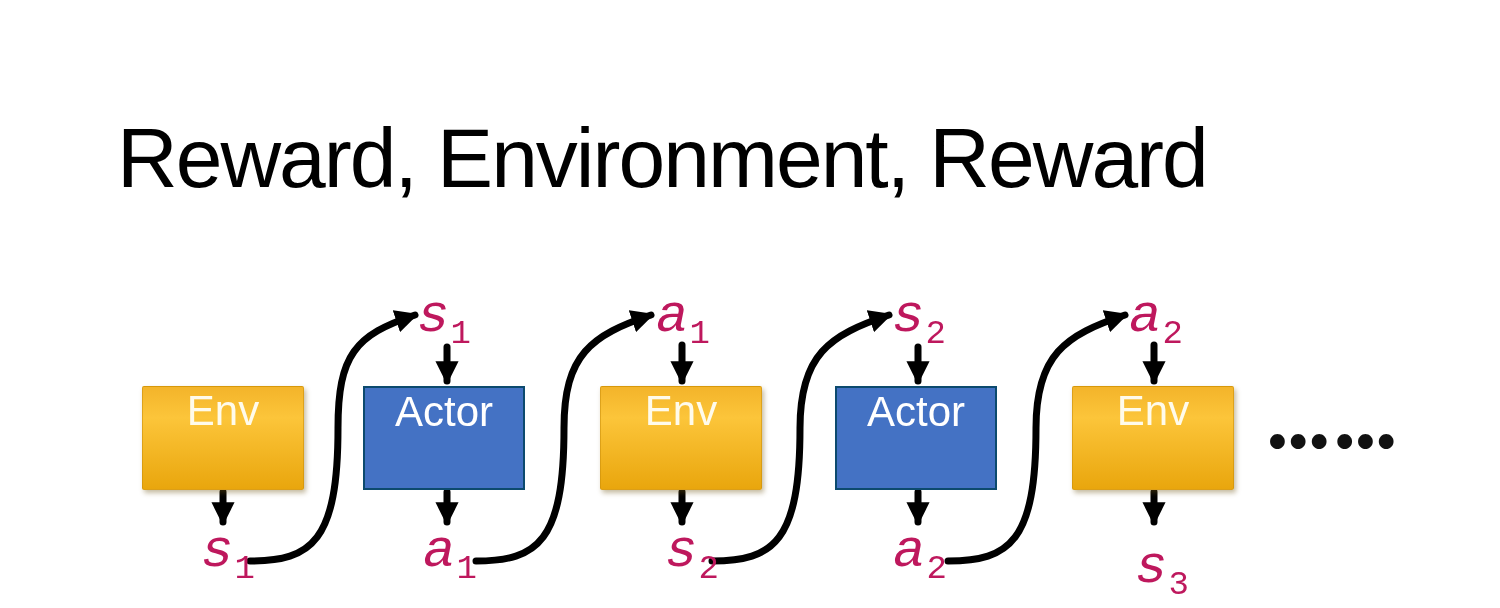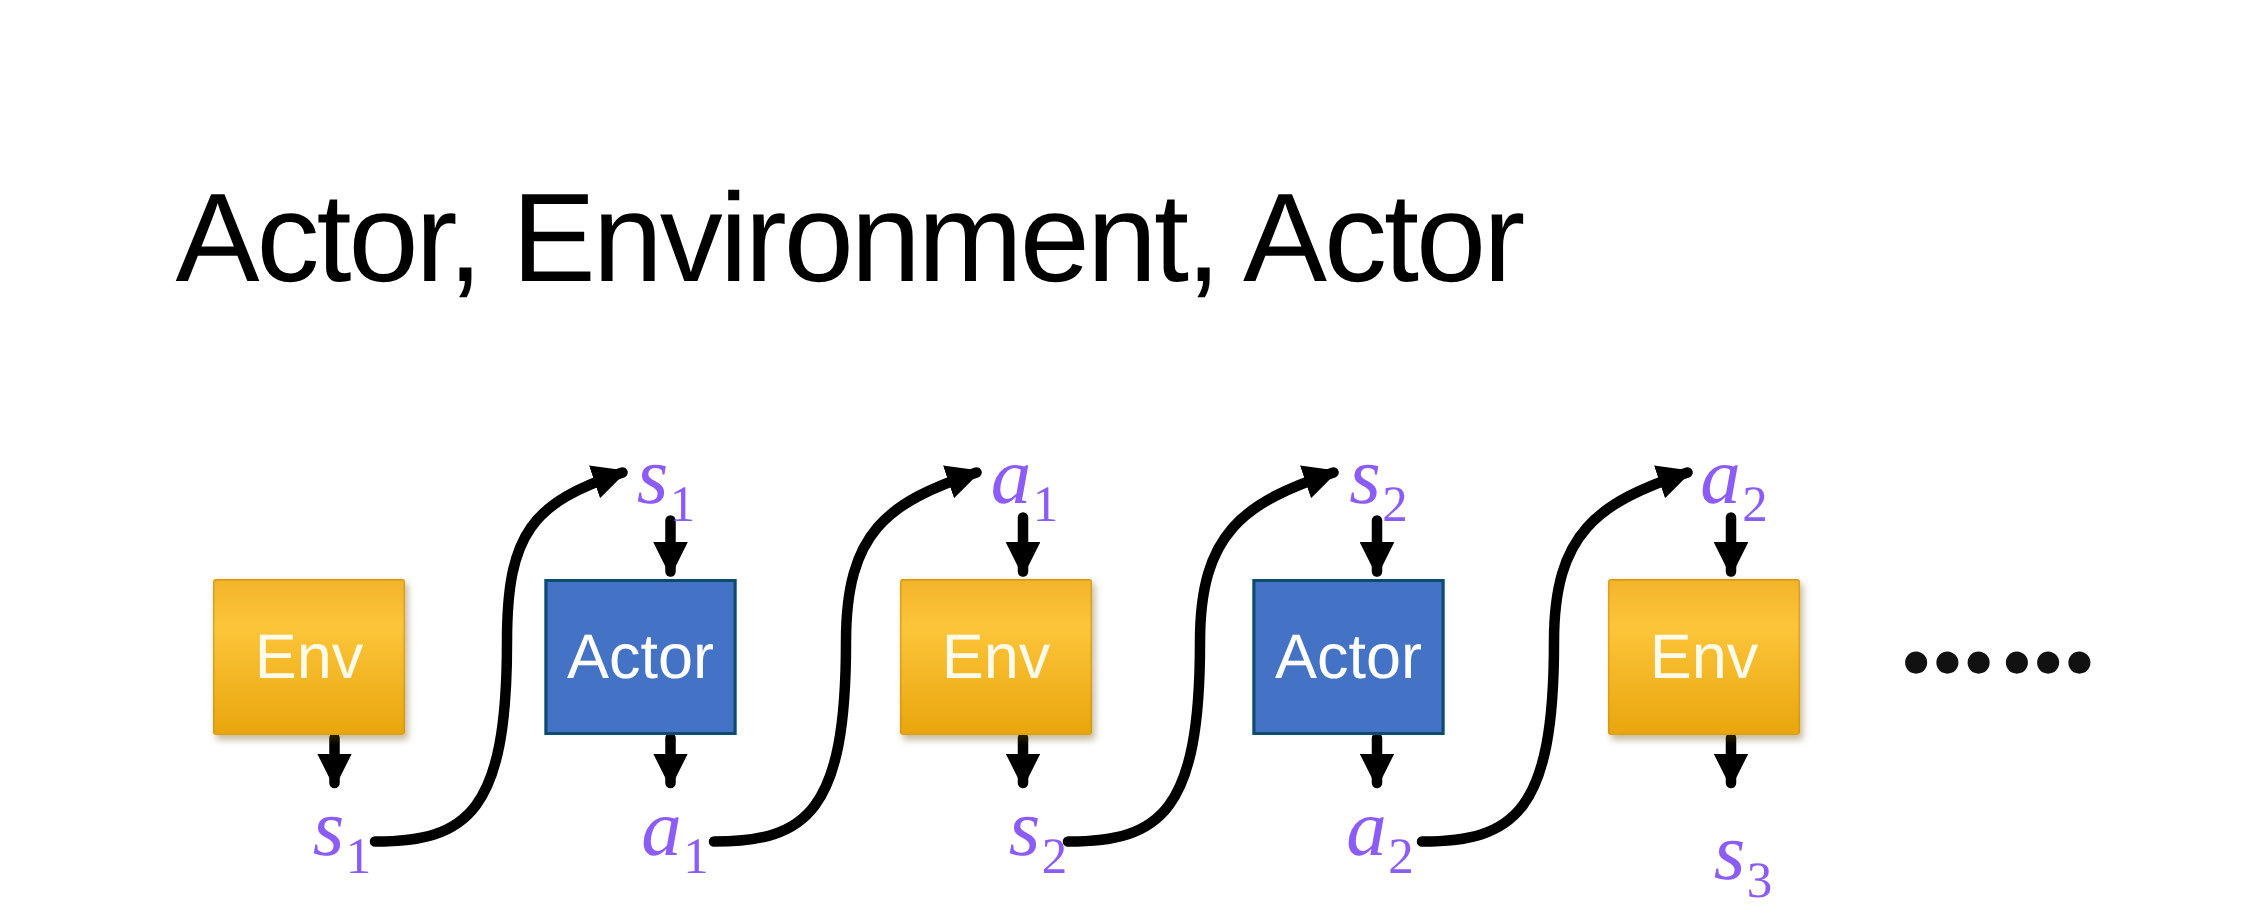--- a/index.html
+++ b/index.html
@@ -17,22 +17,22 @@
     letter-spacing:-2px;
     line-height:1.0;
     color:#000000;
     white-space:nowrap;
   }
   .arrow-layer{
     position:absolute;left:0;top:0;width:1500px;height:608px;
   }
   .box{
     position:absolute;
-    width:128px;height:104px;
-    display:flex;align-items:center;justify-content:center;
+    width:162px;height:104px;
+    display:flex;justify-content:center;
     font-size:42px;
     box-sizing:border-box;
     white-space:nowrap;
   }
   .env{
     background:linear-gradient(180deg,#F3B42A 0%,#FCC53A 30%,#E9A60D 100%);
     border:1px solid rgba(200,140,10,0.55);
     border-radius:2px;
     color:#FFFBEB;
     box-shadow:2px 3px 5px rgba(110,85,20,0.40);
@@ -44,25 +44,25 @@
   }
   .p1{left:142px;top:386px}
   .p2{left:363px;top:386px}
   .p3{left:600px;top:386px}
   .p4{left:835px;top:386px}
   .p5{left:1072px;top:386px}
 
   .mlabel{
     position:absolute;
     transform:translateX(-50%);
-    font-family:Liberation Serif, serif;
+    font-family:Liberation Mono, monospace;
     font-style:italic;
     font-size:54px;
     line-height:1;
-    color:#8b5cf6;
+    color:#be185d;
     white-space:nowrap;
   }
   .mlabel .sub{
     font-style:normal;
     font-size:34px;
     vertical-align:-12px;
     margin-left:1px;
   }
   .lt1{left:444px;top:290px}
   .lt2{left:683px;top:290px}
@@ -85,21 +85,21 @@
     line-height:1;
     color:#111111;
     white-space:nowrap;
   }
 </style>
 </head>
 <body>
 
 <div class="stage">
 
-  <div class="title">Actor, Environment, Actor</div>
+  <div class="title">Reward, Environment, Reward</div>
 
   <svg class="arrow-layer" width="1500" height="608" viewBox="0 0 1500 608" xmlns="http://www.w3.org/2000/svg">
     <defs>
       <marker id="ah" viewBox="0 0 10 10" refX="8.5" refY="5" markerWidth="3.3" markerHeight="3.3" orient="auto-start-reverse">
         <path d="M0 0 L10 5 L0 10 Z" fill="#000000"></path>
       </marker>
     </defs>
     <g stroke="#000000" stroke-width="7" fill="none" stroke-linecap="round">
 
       <path d="M447 347 L447 381" marker-end="url(#ah)"></path>

